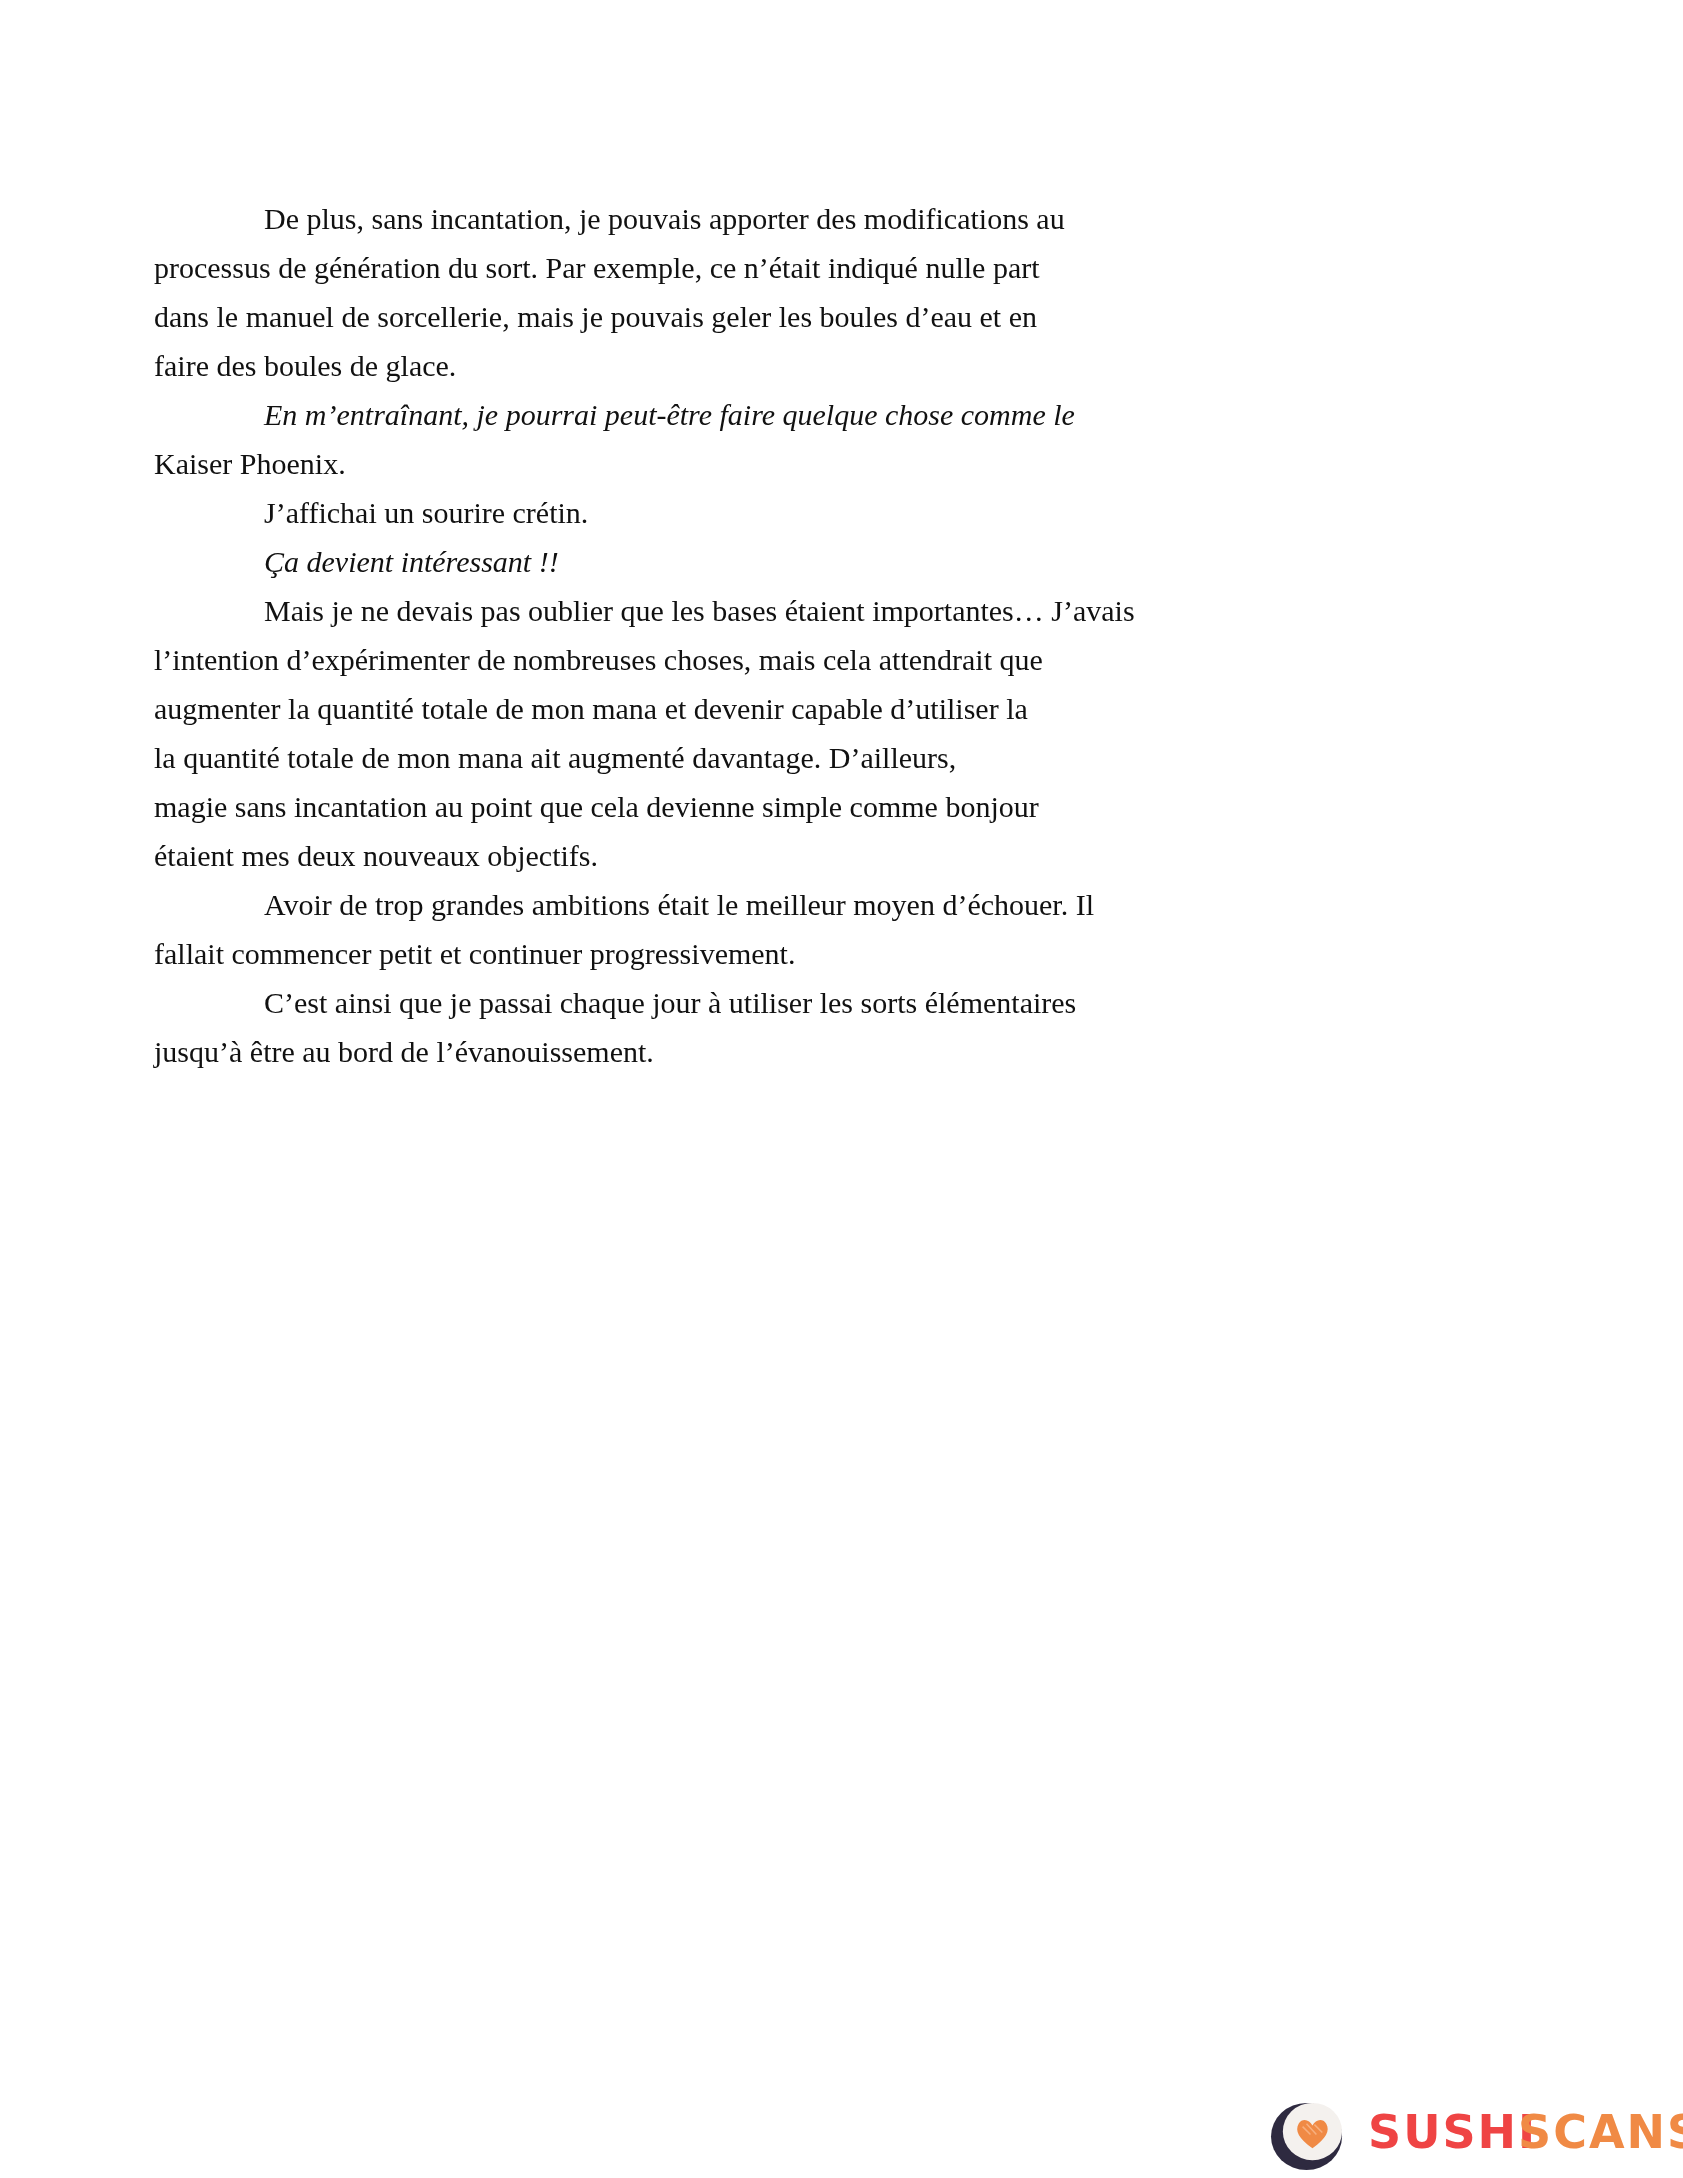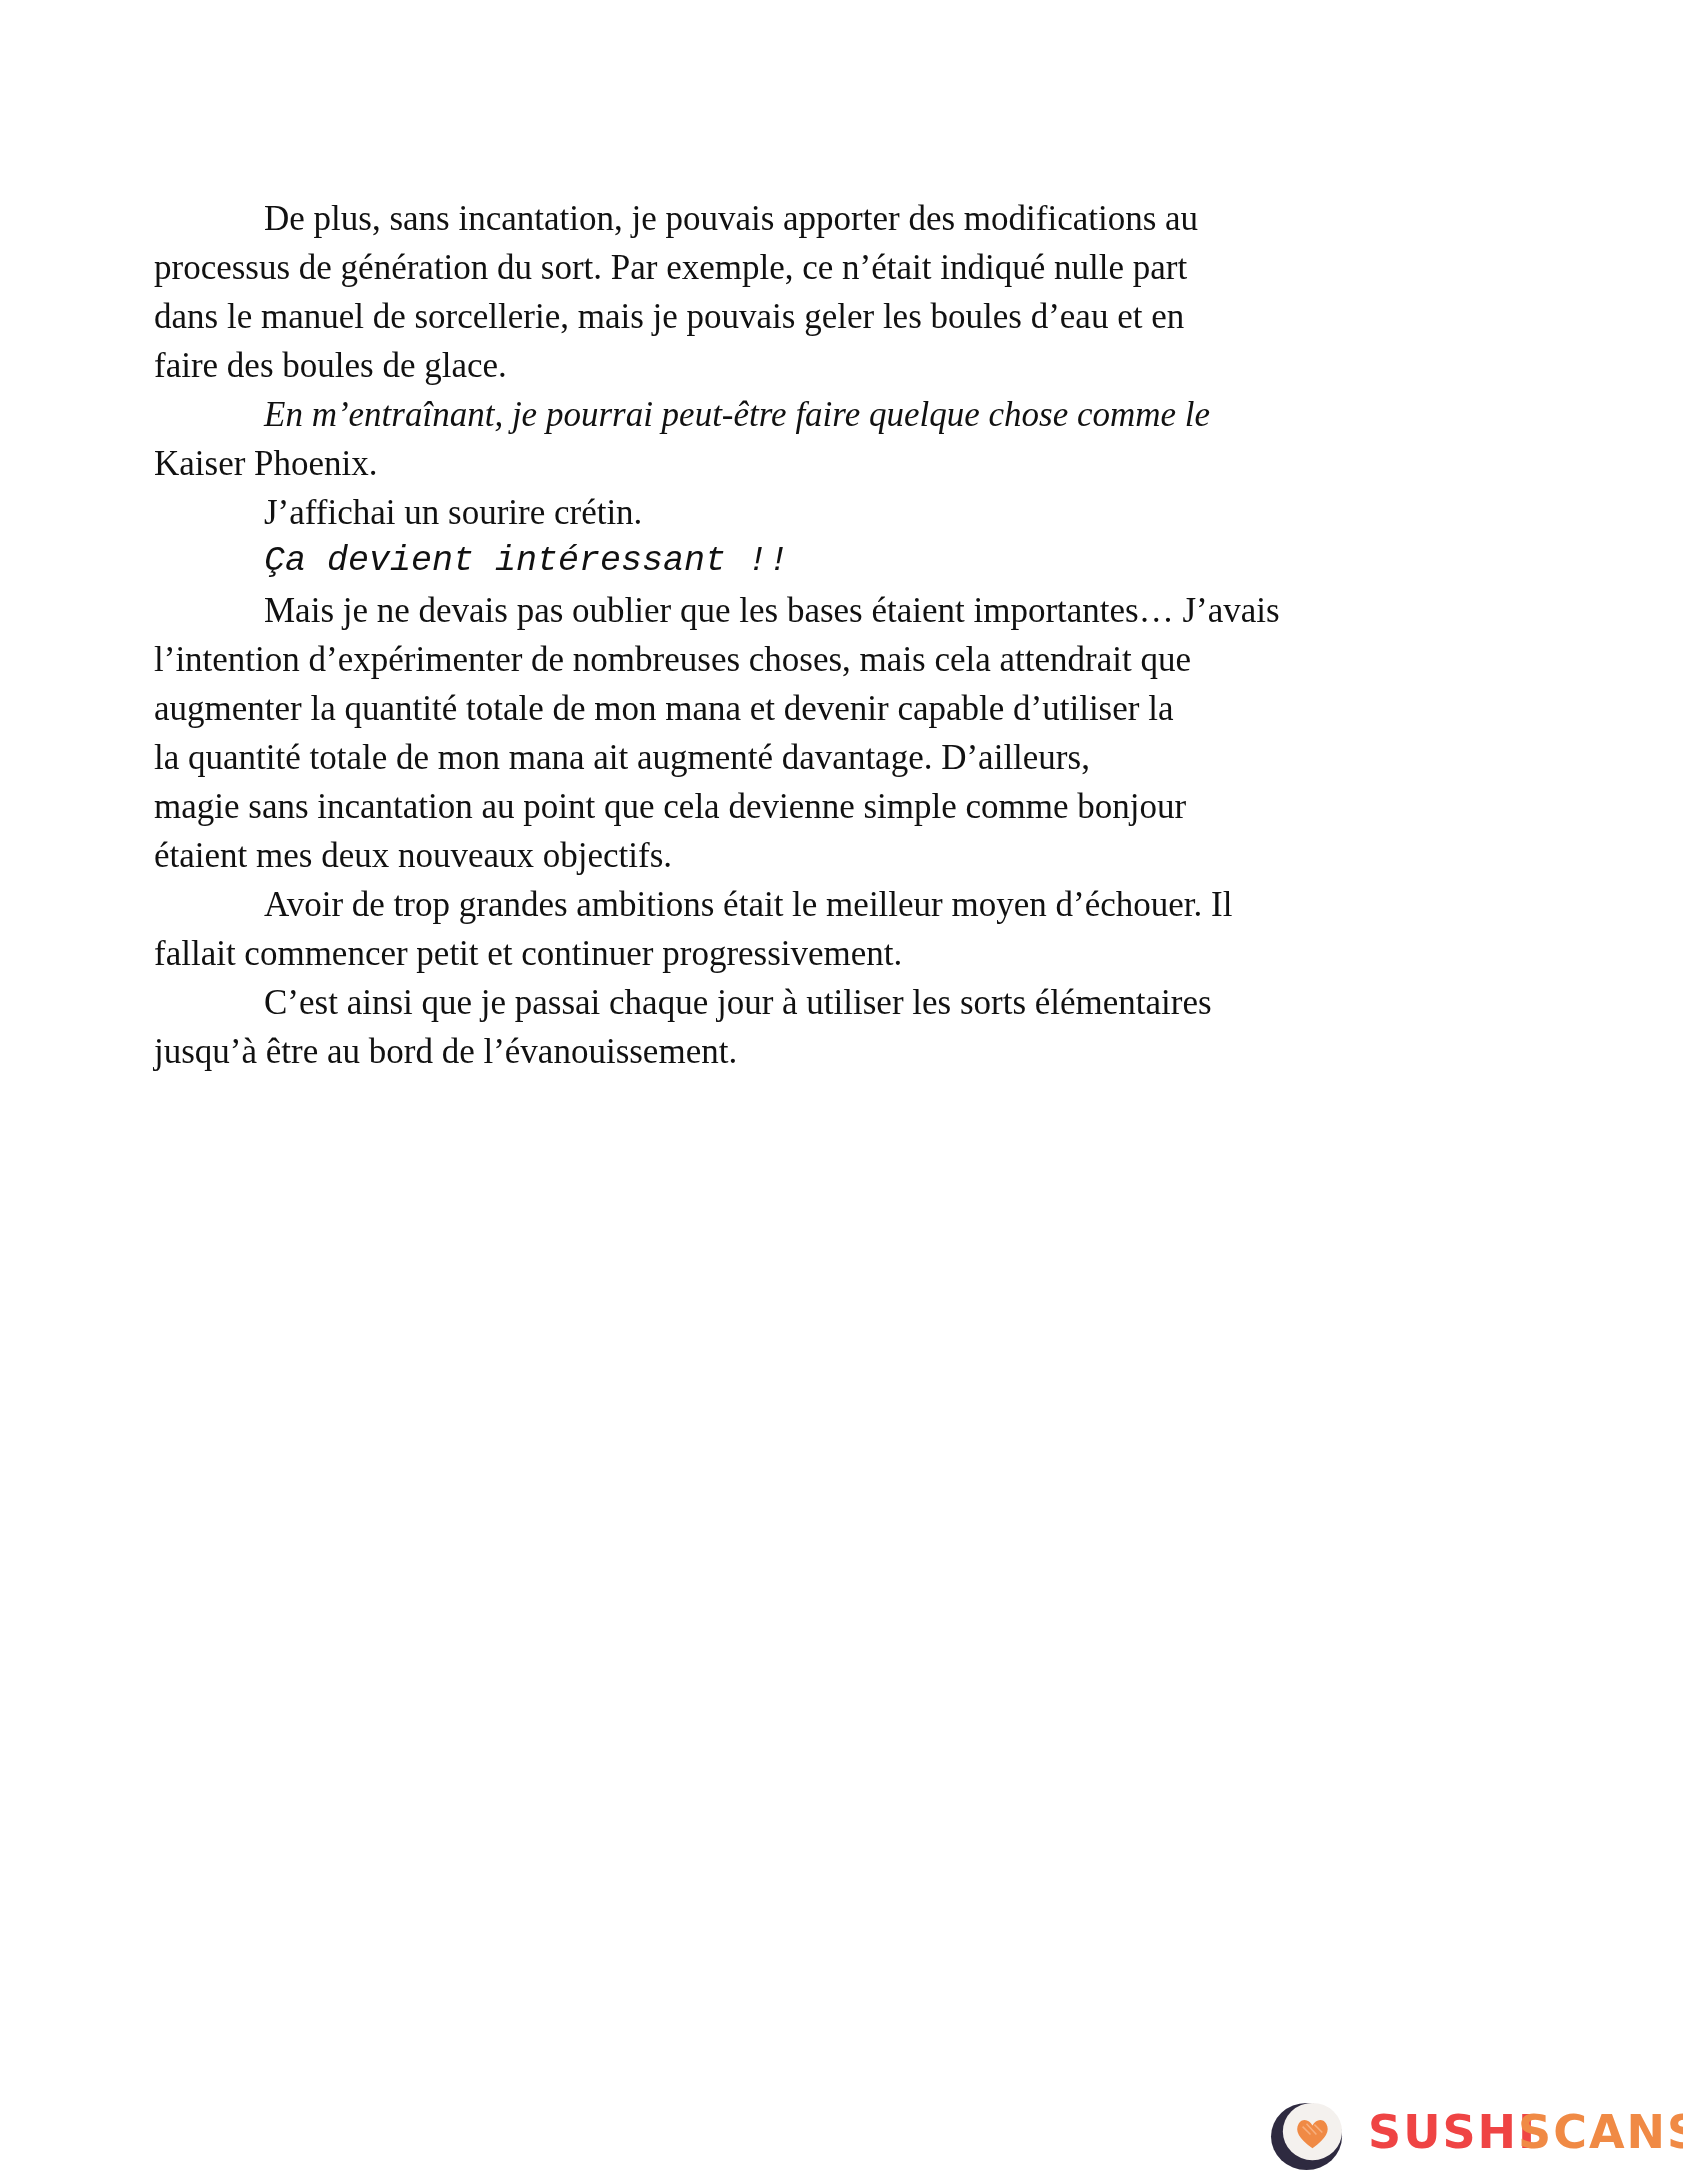--- a/index.html
+++ b/index.html
@@ -1,25 +1,25 @@
 <!DOCTYPE html>
 <html><head>
 <meta charset="utf-8">
 <style>
   html, body { margin:0; padding:0; background:#ffffff; }
   body { width:1683px; height:2178px; position:relative; overflow:hidden; }
   .page-text {
     position:absolute; left:209px; top:194px; width:1287px;
-    font-family:"Liberation Serif", serif; font-size:35px; line-height:49px;
+    font-family:"Liberation Serif", serif; font-size:30px; line-height:49px;
     color:#111111;
   }
   .para { margin:0; text-indent:55px; white-space:nowrap; }
   .para .ln { display:block; }
   .para .ln + .ln { text-indent:0; }
-  .para.ital { font-style:italic;font-family:Liberation Mono, monospace; }
+  .para.ital { font-style:italic; }
   .para .ln.first { text-indent:55px; }
   .para .ln.cont { text-indent:0; margin-left:-55px; }
   .logo-text { position:absolute; top:2107px; font-family:"DejaVu Sans", sans-serif; font-weight:bold; font-size:46px; letter-spacing:2px; line-height:50px; }
   .logo-sushi { left:1368px; color:#ef4444; }
   .logo-scans { left:1518px; color:#f08a45; }
 </style>
 </head>
 <body>
 
 <div class="page-text">

